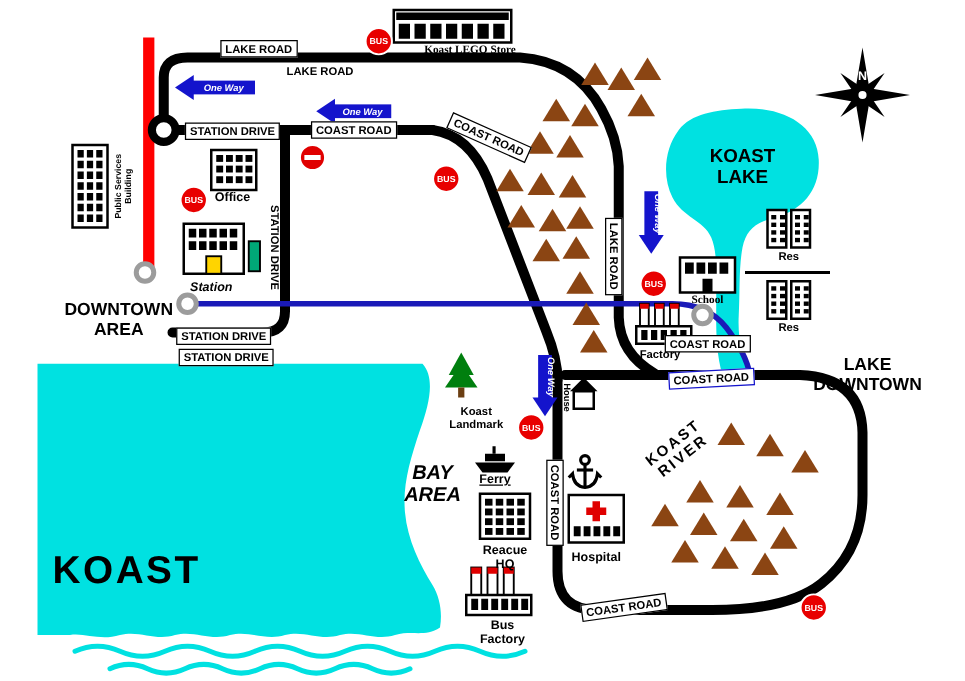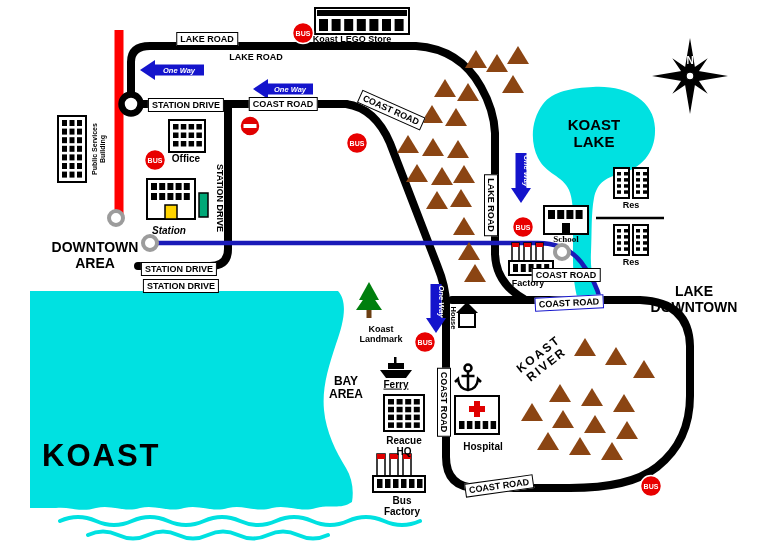--- a/index.html
+++ b/index.html
@@ -351,37 +351,37 @@
       <div class="road-label" style="left: 444px; top: 402px; font-size: 9px; transform: translate(-50%, -50%) rotate(90deg);">
         <div>COAST ROAD</div>
       </div>
       <div class="road-label" style="left: 499px; top: 486px; font-size: 9px; transform: translate(-50%, -50%) rotate(-8deg);">
         <div>COAST ROAD</div>
       </div>
       <div class="area-label" style="left: 64px; top: 256px; font-size: 14px; transform: translate(-50%, -50%); margin-left: 31px;">
         <div>DOWNTOWN</div>
         <div>AREA</div>
       </div>
-      <div class="area-label" style="left: 346px; top: 388px; font-size: 12px; transform: translate(-50%, -50%);">
+      <div class="area-label" style="left: 346px; top: 388px; font-size: 16px; transform: translate(-50%, -50%); font-style: italic;">
         <div>BAY</div>
         <div>AREA</div>
       </div>
       <div class="area-label" style="left: 694px; top: 300px; font-size: 14px; transform: translate(-50%, -50%);">
         <div>LAKE</div>
         <div>DOWNTOWN</div>
       </div>
       <div class="area-label" style="left: 594px; top: 134px; font-size: 15px; transform: translate(-50%, -50%);">
         <div>KOAST</div>
         <div>LAKE</div>
       </div>
       <div class="area-label" style="left: 543px; top: 360px; font-size: 12px; transform: translate(-50%, -50%) rotate(-38deg); letter-spacing: 2px;">
         <div>KOAST</div>
         <div>RIVER</div>
       </div>
-      <div class="bldg-label" style="left: 352px; top: 40px; font-size: 9px; transform: translate(-50%, -50%);">
+      <div class="bldg-label" style="left: 376px; top: 40px; font-size: 9px; transform: translate(-50%, -50%); font-family: Liberation Serif, serif;">
         <div>Koast LEGO Store</div>
       </div>
       <div class="bldg-label" style="left: 99px; top: 149px; font-size: 7px; transform: translate(-50%, -50%) rotate(-90deg);">
         <div>Public Services</div>
         <div>Building</div>
       </div>
       <div class="bldg-label" style="left: 186px; top: 159px; font-size: 10px; transform: translate(-50%, -50%);">
         <div>Office</div>
       </div>
       <div class="bldg-label" style="left: 169px; top: 231px; font-size: 10px; transform: translate(-50%, -50%); font-style: italic;">
@@ -406,21 +406,21 @@
       <div class="bldg-label" style="left: 453px; top: 318px; font-size: 7.5px; transform: translate(-50%, -50%) rotate(90deg);">
         <div>House</div>
       </div>
       <div class="bldg-label" style="left: 396px; top: 385px; font-size: 10px; transform: translate(-50%, -50%); text-decoration: underline;">
         <div>Ferry</div>
       </div>
       <div class="bldg-label" style="left: 404px; top: 447px; font-size: 10px; transform: translate(-50%, -50%);">
         <div>Reacue</div>
         <div>HQ</div>
       </div>
-      <div class="bldg-label" style="left: 477px; top: 447px; font-size: 10px; transform: translate(-50%, -50%); padding-left: 12px;">
+      <div class="bldg-label" style="left: 477px; top: 447px; font-size: 10px; transform: translate(-50%, -50%);">
         <div>Hospital</div>
       </div>
       <div class="bldg-label" style="left: 402px; top: 507px; font-size: 10px; transform: translate(-50%, -50%);">
         <div>Bus</div>
         <div>Factory</div>
       </div>
     </div>
   <div id="koast-title">KOAST</div>
 </div>
 

